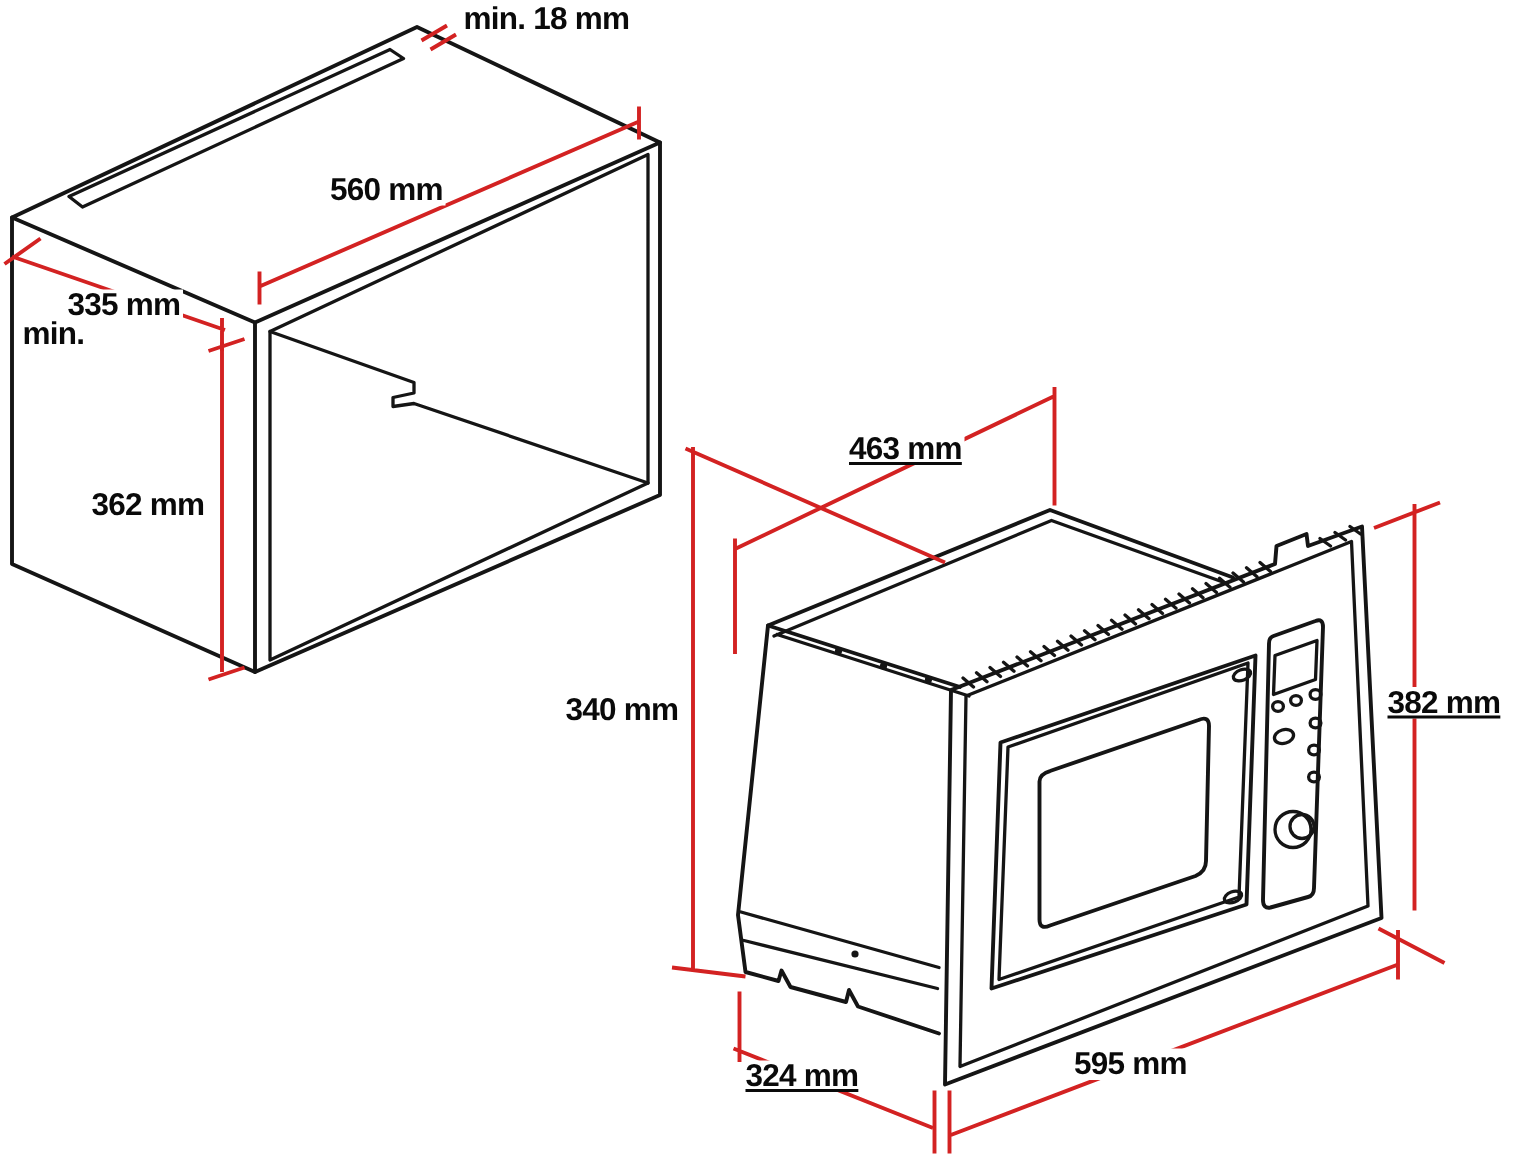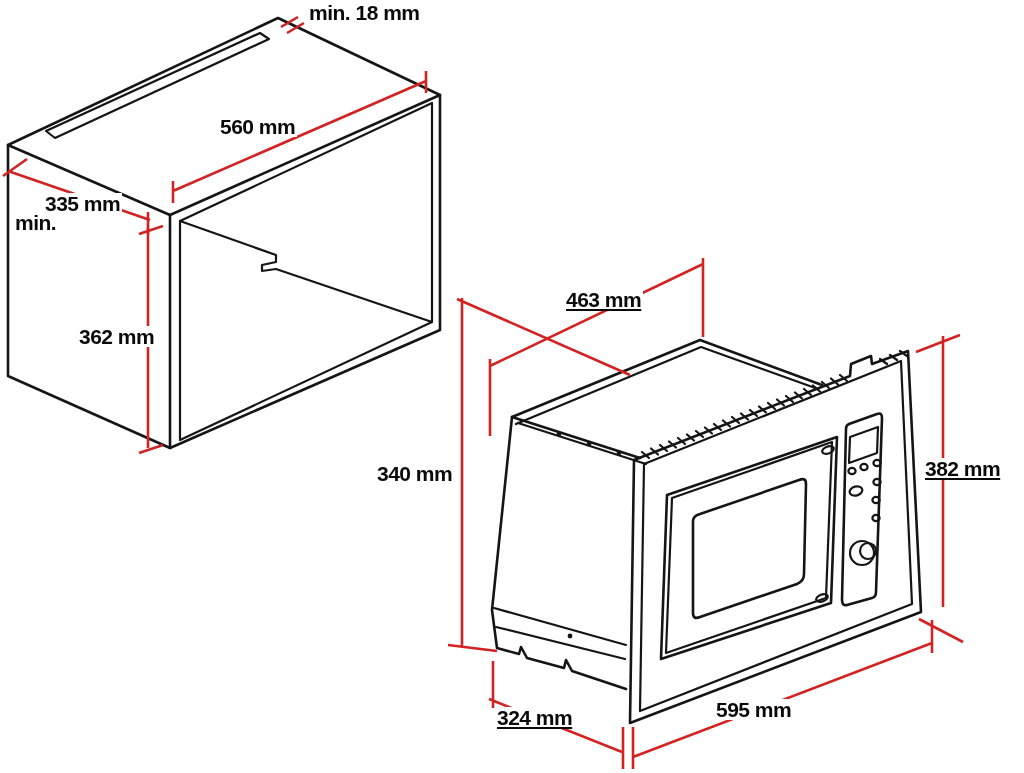--- a/index.html
+++ b/index.html
@@ -106,19 +106,19 @@
       <path class="red" d="M943,336 L943,607 M916,352 L960,335 M919,619 L963,642"></path>
       <path class="red" d="M489,699 L622,752 M493,661 L493,708"></path>
       <path class="red" d="M633,757 L932,643 M623,727 L623,769 M633,727 L633,769 M932,620 L932,653"></path>
     </g>
   </svg>
 
   <div class="dim-label" style="left:307px;top:2px;">min. 18 mm</div>
   <div class="dim-label" style="left:218px;top:116px;">560 mm</div>
   <div class="dim-label" style="left:13px;top:168px;margin-top:44px;">min.</div>
   <div class="dim-label" style="left:19px;top:193px;margin-left:24px;">335 mm</div>
-  <div class="dim-label" style="left:77px;top:326px;">362 mm</div>
+  <div class="dim-label" style="left:59px;top:326px;">362 mm</div>
   <div class="dim-label" style="left:564px;top:289px;text-decoration:underline;">463 mm</div>
   <div class="dim-label" style="left:375px;top:463px;text-align:center;">340 mm</div>
   <div class="dim-label" style="left:923px;top:458px;text-decoration:underline;">382 mm</div>
   <div class="dim-label" style="left:495px;top:707px;text-decoration:underline;">324 mm</div>
   <div class="dim-label" style="left:714px;top:699px;">595 mm</div>
 </div>
 
 </body></html>

